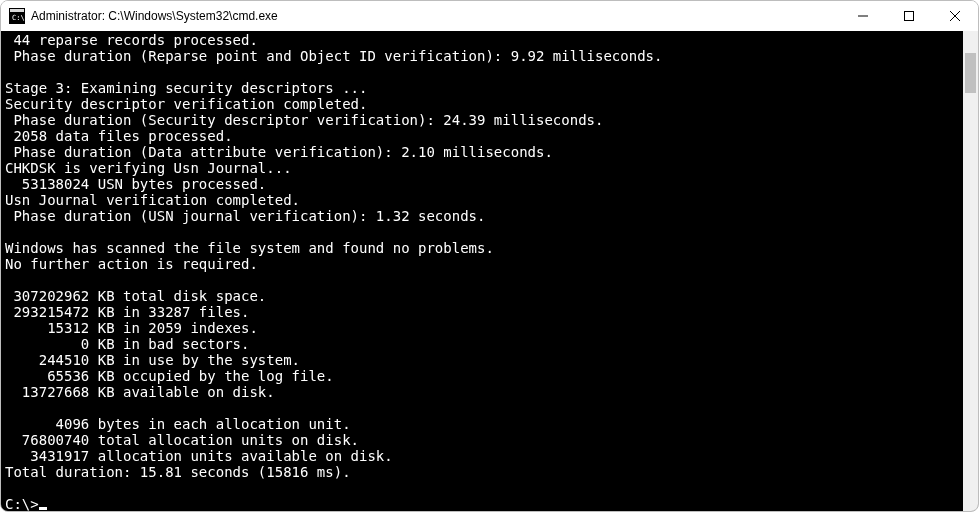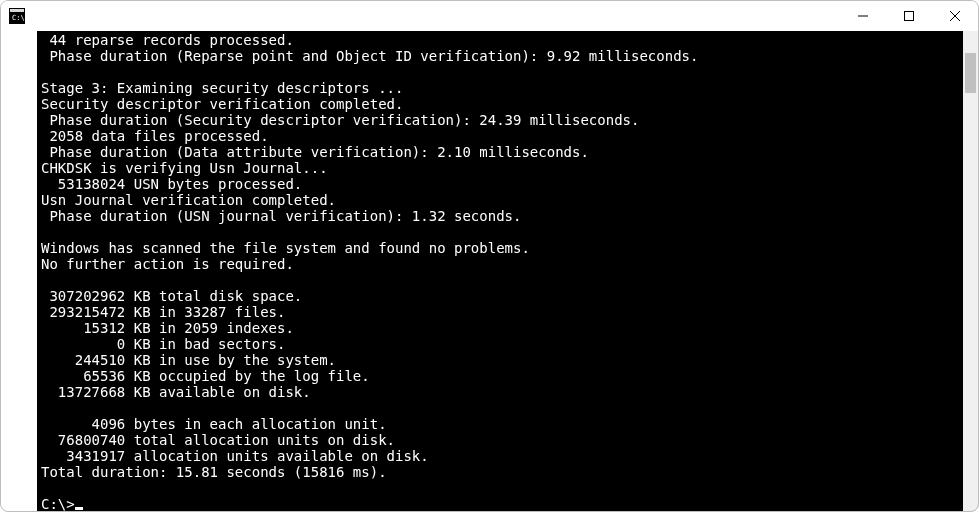--- a/index.html
+++ b/index.html
@@ -31,21 +31,20 @@
   .winbtn {
     width: 46px; height: 30px;
     display: inline-flex; align-items: center; justify-content: center;
     color: #000;
   }
   .winbtn svg { display: block; }
   .client {
     flex: 1;
     display: flex;
     background: #737373;
-    margin-left: 36px;
   }
   .console {
     flex: 1;
     background: #000;
     color: #ffffff;
     font-family: Consolas, "Lucida Console", monospace;
     font-size: 14px;
     line-height: 16px;
     padding: 1px 4px 0 4px;
     white-space: pre;
@@ -79,20 +78,21 @@
 
 <div class="window">
   <div class="titlebar">
     <span class="app-icon">
       <svg width="16" height="16" viewBox="0 0 16 16">
         <rect x="0" y="0" width="16" height="16" fill="#000"></rect>
         <rect x="1" y="1" width="14" height="3" fill="#d9d9d9"></rect>
         <text x="3" y="12" font-family="Consolas,monospace" font-size="7" fill="#fff">C:\</text>
       </svg>
     </span>
+    <span class="title-text">Administrator: C:\Windows\System32\cmd.exe</span>
     <span class="spacer"></span>
     <span class="winbtn">
       <svg width="10" height="10" viewBox="0 0 10 10">
           <line x1="0" y1="5" x2="10" y2="5" stroke="currentColor" stroke-width="1"></line>
         </svg>
     </span>
     <span class="winbtn">
       <svg width="10" height="10" viewBox="0 0 10 10">
           <rect x="0.5" y="0.5" width="9" height="9" fill="none" stroke="currentColor" stroke-width="1"></rect>
         </svg>

